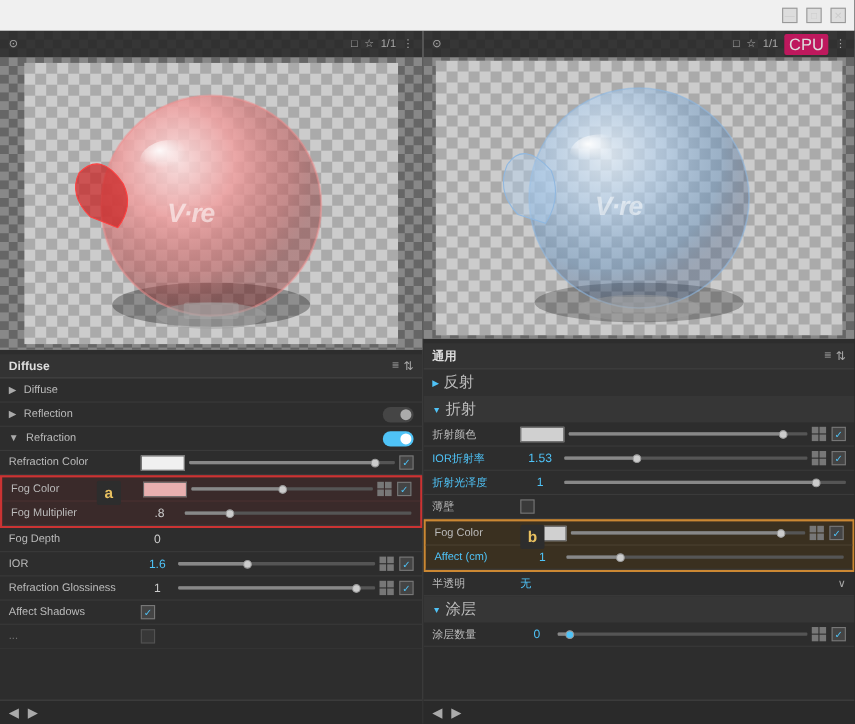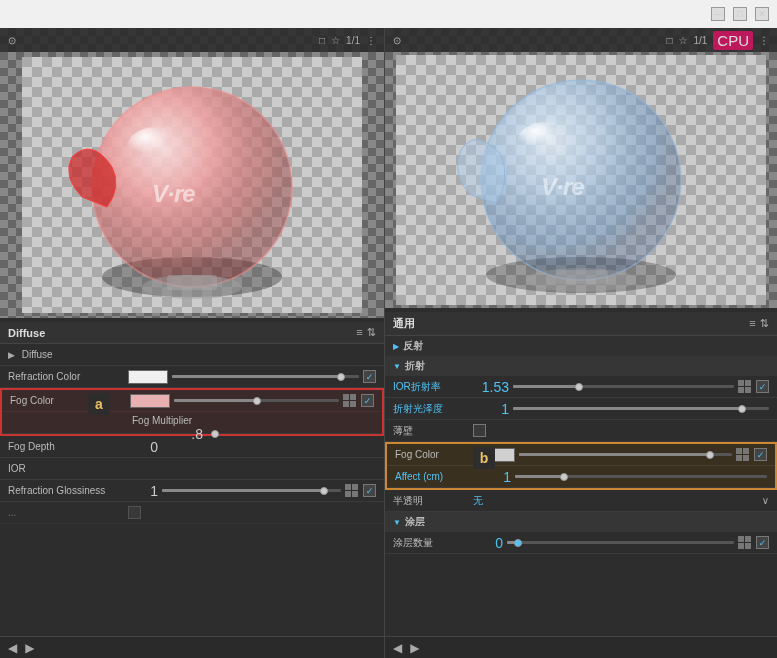--- a/index.html
+++ b/index.html
@@ -208,22 +208,22 @@
       height: 8px;
       border-radius: 50%;
       background: #ccc;
       border: 1px solid #999;
     }
 
     
     .prop-value {
       width: 30px;
       color: #ccc;
-      font-size: 14px;
-      text-align: right;
+      font-size: 11px;
+      text-align: center;
     }
 
     
     .toggle-switch {
       width: 28px;
       height: 14px;
       border-radius: 7px;
       background: #4fc3f7;
       position: relative;
       cursor: pointer;
@@ -278,22 +278,22 @@
     
     .subsection-header {
       display: flex;
       align-items: center;
       padding: 3px 8px;
       background: #303030;
       cursor: pointer;
     }
     .subsection-title {
       color: #bbb;
-      font-size: 10px;
-      font-weight: bold;
+      font-size: 14px;
+      font-weight: normal;
     }
 
     
     .right-prop-label {
       width: 80px;
       color: #bbb;
       font-size: 10px;
       white-space: nowrap;
     }
 
@@ -426,21 +426,41 @@
       </div>
 
       <div class="prop-row">
         <div class="prop-label">
           <span class="expand-arrow">▶</span>
           <span>Diffuse</span>
         </div>
         <div class="prop-controls"></div>
       </div>
 
-
+      <div class="prop-row">
+        <div class="prop-label">
+          <span class="expand-arrow">▶</span>
+          <span>Reflection</span>
+        </div>
+        <div class="prop-controls">
+          <div style="flex:1"></div>
+          <div class="toggle-switch" style="background:#555; opacity:0.6;"></div>
+        </div>
+      </div>
+
+      <div class="prop-row">
+        <div class="prop-label">
+          <span class="expand-arrow">▼</span>
+          <span>Refraction</span>
+        </div>
+        <div class="prop-controls">
+          <div style="flex:1"></div>
+          <div class="toggle-switch"></div>
+        </div>
+      </div>
 
       <div class="prop-row">
         <div class="prop-label">Refraction Color</div>
         <div class="prop-controls">
           <div class="color-swatch white"></div>
           <div class="slider-container">
             <div class="slider-track">
               <div class="slider-fill" style="width:90%"></div>
               <div class="slider-thumb" style="left:88%"></div>
             </div>
@@ -466,21 +486,21 @@
             <div class="grid-icon">
               <div class="grid-cell"></div>
                 <div class="grid-cell"></div>
               <div class="grid-cell"></div>
                 <div class="grid-cell"></div>
             </div>
             <div class="prop-checkbox checked"></div>
           </div>
         </div>
 
-        <div class="prop-row" style="background:transparent;flex-direction:column;">
+        <div class="prop-row" style="background:transparent;">
           <div class="prop-label">Fog Multiplier</div>
           <div class="prop-controls">
             <span class="prop-value" style="color:#ccc; margin-right:4px;">.8</span>
             <div class="slider-container">
               <div class="slider-track">
                 <div class="slider-fill" style="width:20%"></div>
                 <div class="slider-thumb" style="left:18%"></div>
               </div>
             </div>
           </div>
@@ -489,20 +509,36 @@
 
       <div class="prop-row">
         <div class="prop-label">Fog Depth</div>
         <div class="prop-controls">
           <span class="prop-value">0</span>
         </div>
       </div>
 
       <div class="prop-row">
         <div class="prop-label">IOR</div>
+        <div class="prop-controls">
+          <span class="prop-value" style="color:#4fc3f7;">1.6</span>
+          <div class="slider-container">
+            <div class="slider-track">
+              <div class="slider-fill" style="width:35%"></div>
+              <div class="slider-thumb" style="left:33%"></div>
+            </div>
+          </div>
+          <div class="grid-icon">
+            <div class="grid-cell"></div>
+              <div class="grid-cell"></div>
+            <div class="grid-cell"></div>
+              <div class="grid-cell"></div>
+          </div>
+          <div class="prop-checkbox checked"></div>
+        </div>
       </div>
 
       <div class="prop-row">
         <div class="prop-label">Refraction Glossiness</div>
         <div class="prop-controls">
           <span class="prop-value">1</span>
           <div class="slider-container">
             <div class="slider-track">
               <div class="slider-fill" style="width:90%"></div>
               <div class="slider-thumb" style="left:88%"></div>
@@ -511,20 +547,26 @@
           <div class="grid-icon">
             <div class="grid-cell"></div>
               <div class="grid-cell"></div>
             <div class="grid-cell"></div>
               <div class="grid-cell"></div>
           </div>
           <div class="prop-checkbox checked"></div>
         </div>
       </div>
 
+      <div class="prop-row">
+        <div class="prop-label">Affect Shadows</div>
+        <div class="prop-controls">
+          <div class="prop-checkbox checked"></div>
+        </div>
+      </div>
 
       <div class="prop-row" style="opacity:0.5;">
         <div class="prop-label">...</div>
         <div class="prop-controls">
           <div class="prop-checkbox"></div>
         </div>
       </div>
 
     </div>
 
@@ -609,20 +651,39 @@
       <div class="subsection-header">
         <span class="subsection-icon">▶</span>
         <span class="subsection-title">反射</span>
       </div>
 
       <div class="subsection-header" style="background:#363636;">
         <span class="subsection-icon">▼</span>
         <span class="subsection-title">折射</span>
       </div>
 
+      <div class="prop-row">
+        <div class="right-prop-label">折射颜色</div>
+        <div class="prop-controls">
+          <div class="color-swatch light-gray"></div>
+          <div class="slider-container">
+            <div class="slider-track">
+              <div class="slider-fill" style="width:90%"></div>
+              <div class="slider-thumb" style="left:88%"></div>
+            </div>
+          </div>
+          <div class="grid-icon">
+            <div class="grid-cell"></div>
+              <div class="grid-cell"></div>
+            <div class="grid-cell"></div>
+              <div class="grid-cell"></div>
+          </div>
+          <div class="prop-checkbox checked"></div>
+        </div>
+      </div>
 
       <div class="prop-row">
         <div class="right-prop-label cyan">IOR折射率</div>
         <div class="prop-controls">
           <span class="prop-value" style="color:#4fc3f7; width:36px;">1.53</span>
           <div class="slider-container">
             <div class="slider-track">
               <div class="slider-fill" style="width:30%"></div>
               <div class="slider-thumb" style="left:28%"></div>
             </div>

